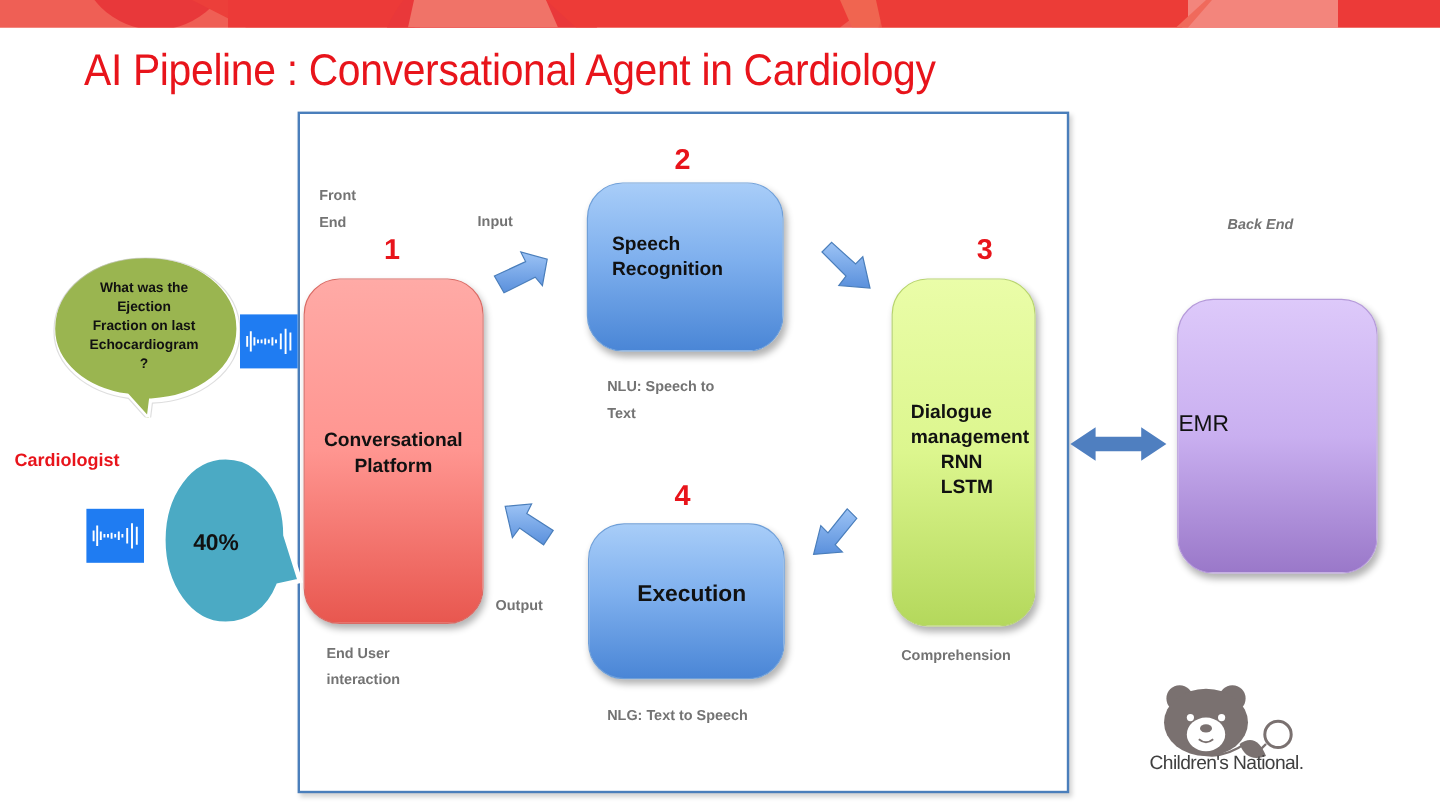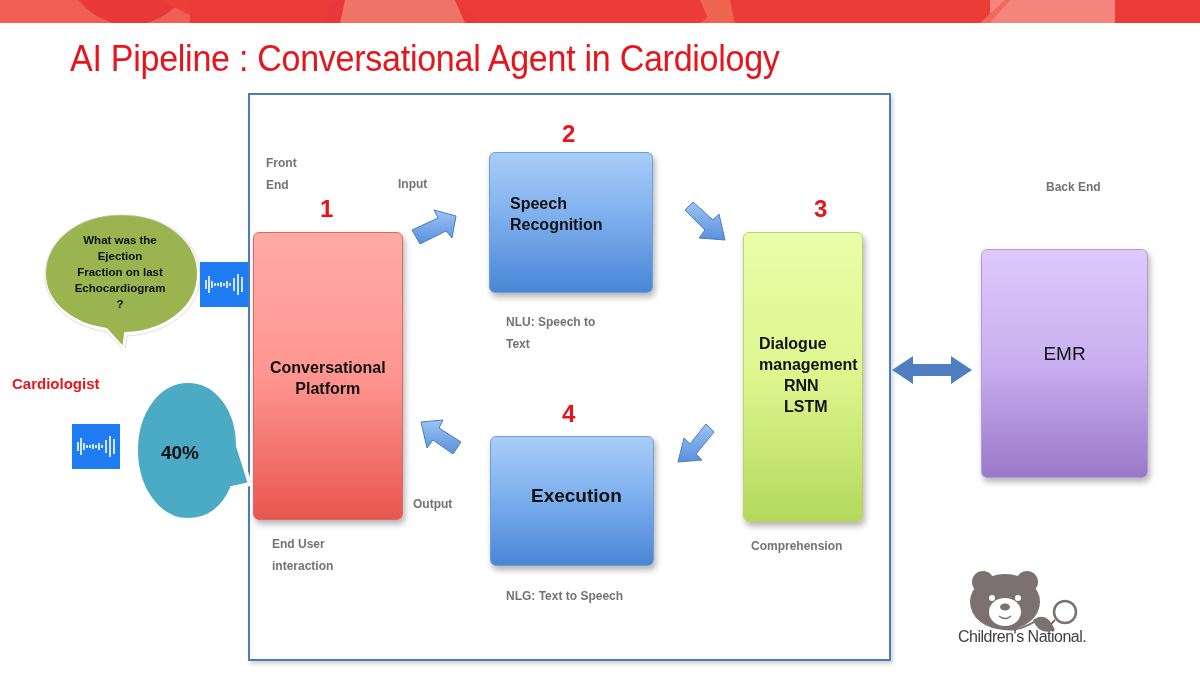--- a/index.html
+++ b/index.html
@@ -19,21 +19,21 @@
 
     .frame {
       position: absolute; left: 248px; top: 93px; width: 643px; height: 568px;
       border: 2px solid #4a7ebb;
       box-shadow: 2px 3px 4px rgba(0,0,0,0.18);
     }
 
     .lbl { position: absolute; font-weight: bold; color: #737373; font-size: 12px; line-height: 22px; white-space: nowrap; }
     .num { position: absolute; font-weight: bold; color: #e8141b; font-size: 24px; }
 
-    .box { position: absolute; border-radius: 6px; box-shadow: 2px 4px 6px rgba(0,0,0,0.3); }
+    .box { position: absolute; border-radius: 30px; box-shadow: 2px 4px 6px rgba(0,0,0,0.3); }
     .box-red { left: 253px; top: 232px; width: 150px; height: 288px;
       background: linear-gradient(#ffaaa6 0%, #ff9590 50%, #e8574f 100%); border: 1px solid #d96a64; }
     .box-blue2 { left: 489px; top: 152px; width: 164px; height: 141px;
       background: linear-gradient(#a8cdf8 0%, #7fb0ee 45%, #4a86d6 100%); border: 1px solid #6f9fd8; }
     .box-blue4 { left: 490px; top: 436px; width: 164px; height: 130px;
       background: linear-gradient(#a8cdf8 0%, #7fb0ee 45%, #4a86d6 100%); border: 1px solid #6f9fd8; }
     .box-green { left: 743px; top: 232px; width: 120px; height: 290px;
       background: linear-gradient(#eafda8 0%, #dcf68e 50%, #b4d85c 100%); border: 1px solid #b7d46d; }
     .box-purple { left: 981px; top: 249px; width: 167px; height: 229px;
       background: linear-gradient(#ddc9fa 0%, #c9aff0 50%, #9a78c9 100%); border: 1px solid #b59ad9; }
@@ -73,21 +73,21 @@
 </div>
 
 <div class="title">AI Pipeline : Conversational Agent in Cardiology</div>
 
 <div class="frame"></div>
 
 <div class="lbl" style="left:266px; top:152px;">
   <div>Front</div>
   <div>End</div>
 </div>
-<div class="lbl" style="left:1046px; top:176px;">Back End</div>
+<div class="lbl" style="left:1023px; top:176px;font-style:italic;">Back End</div>
 
 <div class="num" style="left:320px; top:195px;">1</div>
 <div class="num" style="left:562px; top:120px;">2</div>
 <div class="num" style="left:814px; top:195px;">3</div>
 <div class="num" style="left:562px; top:400px;">4</div>
 
 <div class="lbl" style="left:398px; top:173px;">Input</div>
 <div class="lbl" style="left:413px; top:493px;">Output</div>
 <div class="lbl" style="left:272px; top:533px;">
   <div>End User</div>
@@ -121,21 +121,21 @@
     <div style="padding-left:25px;">RNN</div>
     <div style="padding-left:25px;">LSTM</div>
   </div>
 </div>
 
 <div class="box box-blue4">
   <div class="txt" style="left:40px; top:48px; font-size:19px;">Execution</div>
 </div>
 
 <div class="box box-purple">
-  <div style="position:absolute; left:0; right:0; top:90px; text-align:center; font-size:19px; line-height:28px; color:#111;">
+  <div style="position:absolute; left:0; right:0; top:90px; font-size:19px; line-height:28px; color:#111;">
     <div>EMR</div>
   </div>
 </div>
 
 <svg class="arrow" style="left:410px; top:200px;" width="50" height="46" viewBox="0 0 50 46">
   <defs>
     <linearGradient id="ag" x1="0" y1="0" x2="0" y2="1">
       <stop offset="0" stop-color="#9cc3f5"></stop>
         <stop offset="1" stop-color="#5a90dc"></stop>
     </linearGradient>

